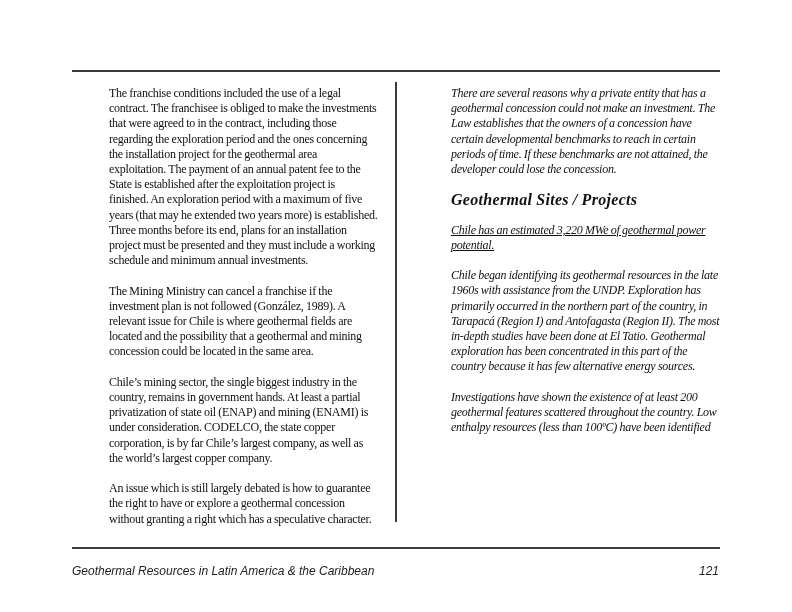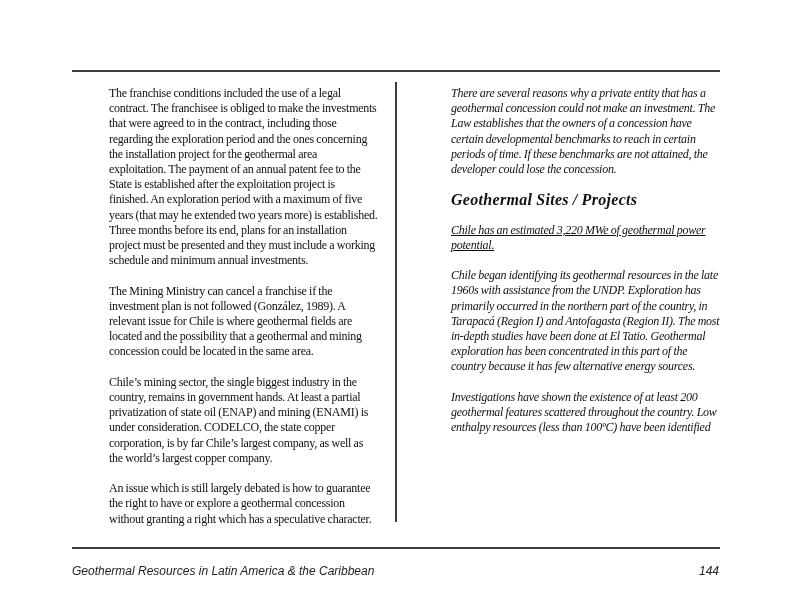--- a/index.html
+++ b/index.html
@@ -119,13 +119,13 @@
 in-depth studies have been done at El Tatio.  Geothermal
 exploration has been concentrated in this part of the
 country because it has few alternative energy sources.</p>
   <p>Investigations have shown the existence of at least 200
 geothermal features scattered throughout the country.  Low
 enthalpy resources (less than 100ºC) have been identified</p>
 </div>
 
 <div class="rule bottom"></div>
 <div class="footer title">Geothermal Resources in Latin America &amp; the Caribbean</div>
-<div class="footer page">144</div>
+<div class="footer page">121</div>
 
 </body></html>

